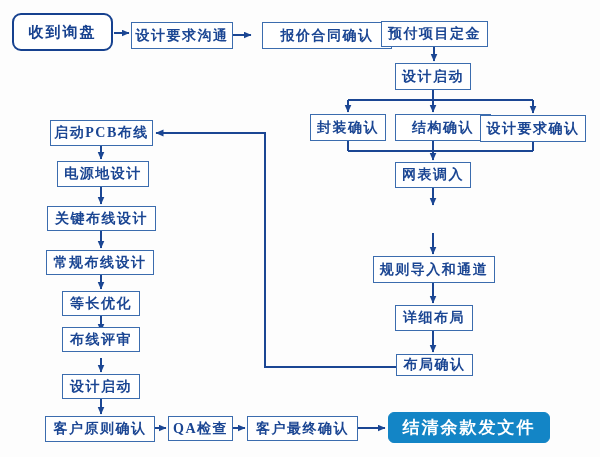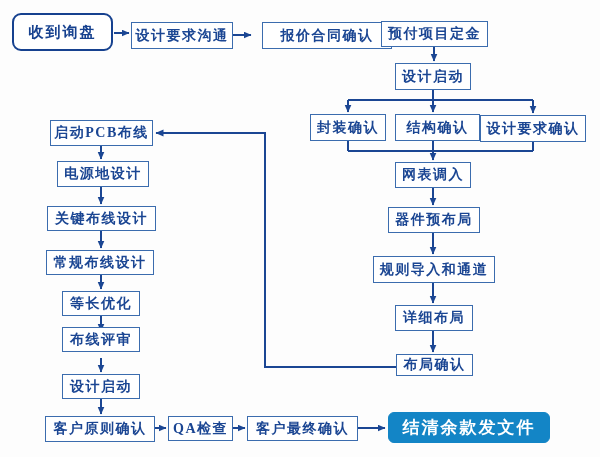--- a/index.html
+++ b/index.html
@@ -60,21 +60,21 @@
     font-size: 17px;
     letter-spacing: 2px;
   }
   
   #nd-start          { left: 12px;  top: 13px;  width: 101px; height: 38px; }
   #nd-comm           { left: 131px; top: 22px;  width: 102px; height: 27px; }
   #nd-quote          { left: 262px; top: 22px;  width: 130px; height: 27px; }
   #nd-deposit        { left: 381px; top: 21px;  width: 107px; height: 26px; }
   #nd-kickoff        { left: 395px; top: 63px;  width: 76px;  height: 27px; }
   #nd-pkg            { left: 310px; top: 114px; width: 76px;  height: 27px; }
-  #nd-struct         { left: 395px; top: 114px; width: 85px;  height: 27px; }
+  #nd-struct         { left: 395px; top: 114px; width: 96px;  height: 27px; }
   #nd-req            { left: 480px; top: 115px; width: 106px; height: 27px; }
   #nd-netlist        { left: 395px; top: 162px; width: 76px;  height: 26px; }
   #nd-preplace       { left: 388px; top: 207px; width: 92px;  height: 26px; }
   #nd-rules          { left: 373px; top: 256px; width: 122px; height: 27px; }
   #nd-detail         { left: 395px; top: 305px; width: 78px;  height: 26px; }
   #nd-layout-ok      { left: 396px; top: 354px; width: 77px;  height: 22px; }
   #nd-pcb-start      { left: 50px;  top: 120px; width: 103px; height: 26px; }
   #nd-power          { left: 57px;  top: 161px; width: 92px;  height: 26px; }
   #nd-critical       { left: 47px;  top: 206px; width: 109px; height: 25px; }
   #nd-normal         { left: 46px;  top: 250px; width: 108px; height: 25px; }
@@ -133,21 +133,20 @@
 
   <div class="nd start" id="nd-start">收到询盘</div>
   <div class="nd" id="nd-comm">设计要求沟通</div>
   <div class="nd" id="nd-quote">报价合同确认</div>
   <div class="nd" id="nd-deposit">预付项目定金</div>
   <div class="nd" id="nd-kickoff">设计启动</div>
   <div class="nd" id="nd-pkg">封装确认</div>
   <div class="nd" id="nd-struct">结构确认</div>
   <div class="nd" id="nd-req">设计要求确认</div>
   <div class="nd" id="nd-netlist">网表调入</div>
-  <div class="nd" id="nd-preplace">器件预布局</div>
   <div class="nd" id="nd-rules">规则导入和通道</div>
   <div class="nd" id="nd-detail">详细布局</div>
   <div class="nd" id="nd-layout-ok">布局确认</div>
   <div class="nd" id="nd-pcb-start">启动PCB布线</div>
   <div class="nd" id="nd-power">电源地设计</div>
   <div class="nd" id="nd-critical">关键布线设计</div>
   <div class="nd" id="nd-equal-len">等长优化</div>
   <div class="nd" id="nd-normal">常规布线设计</div>
   <div class="nd" id="nd-route-review">布线评审</div>
   <div class="nd" id="nd-route-ok">设计启动</div>

